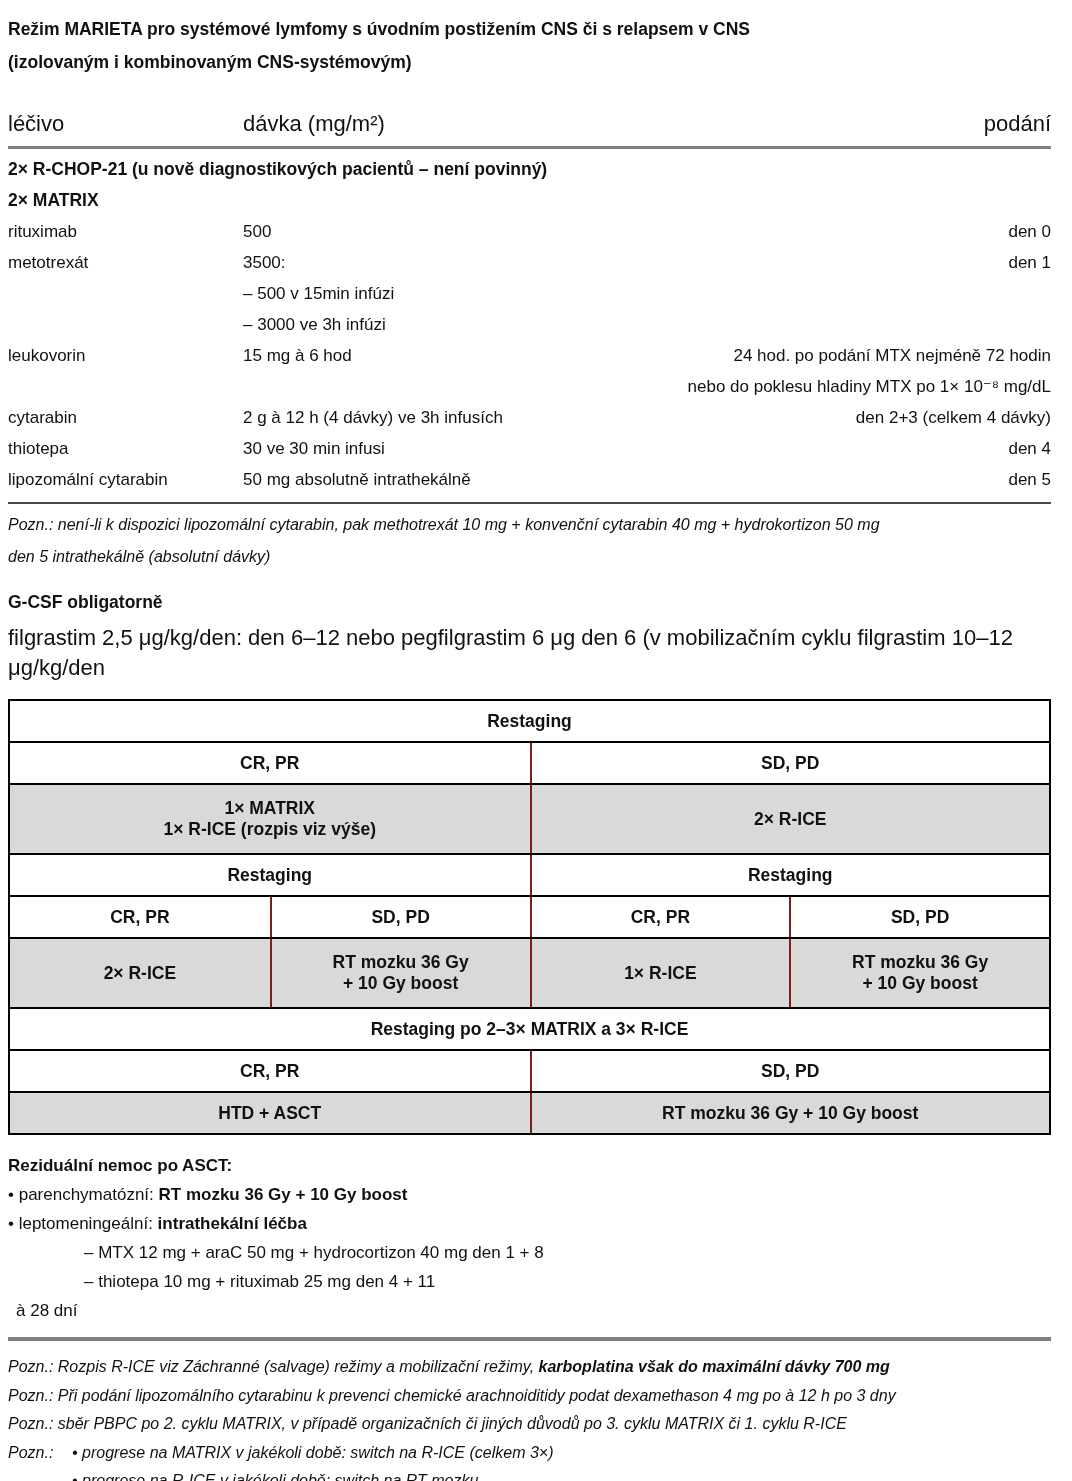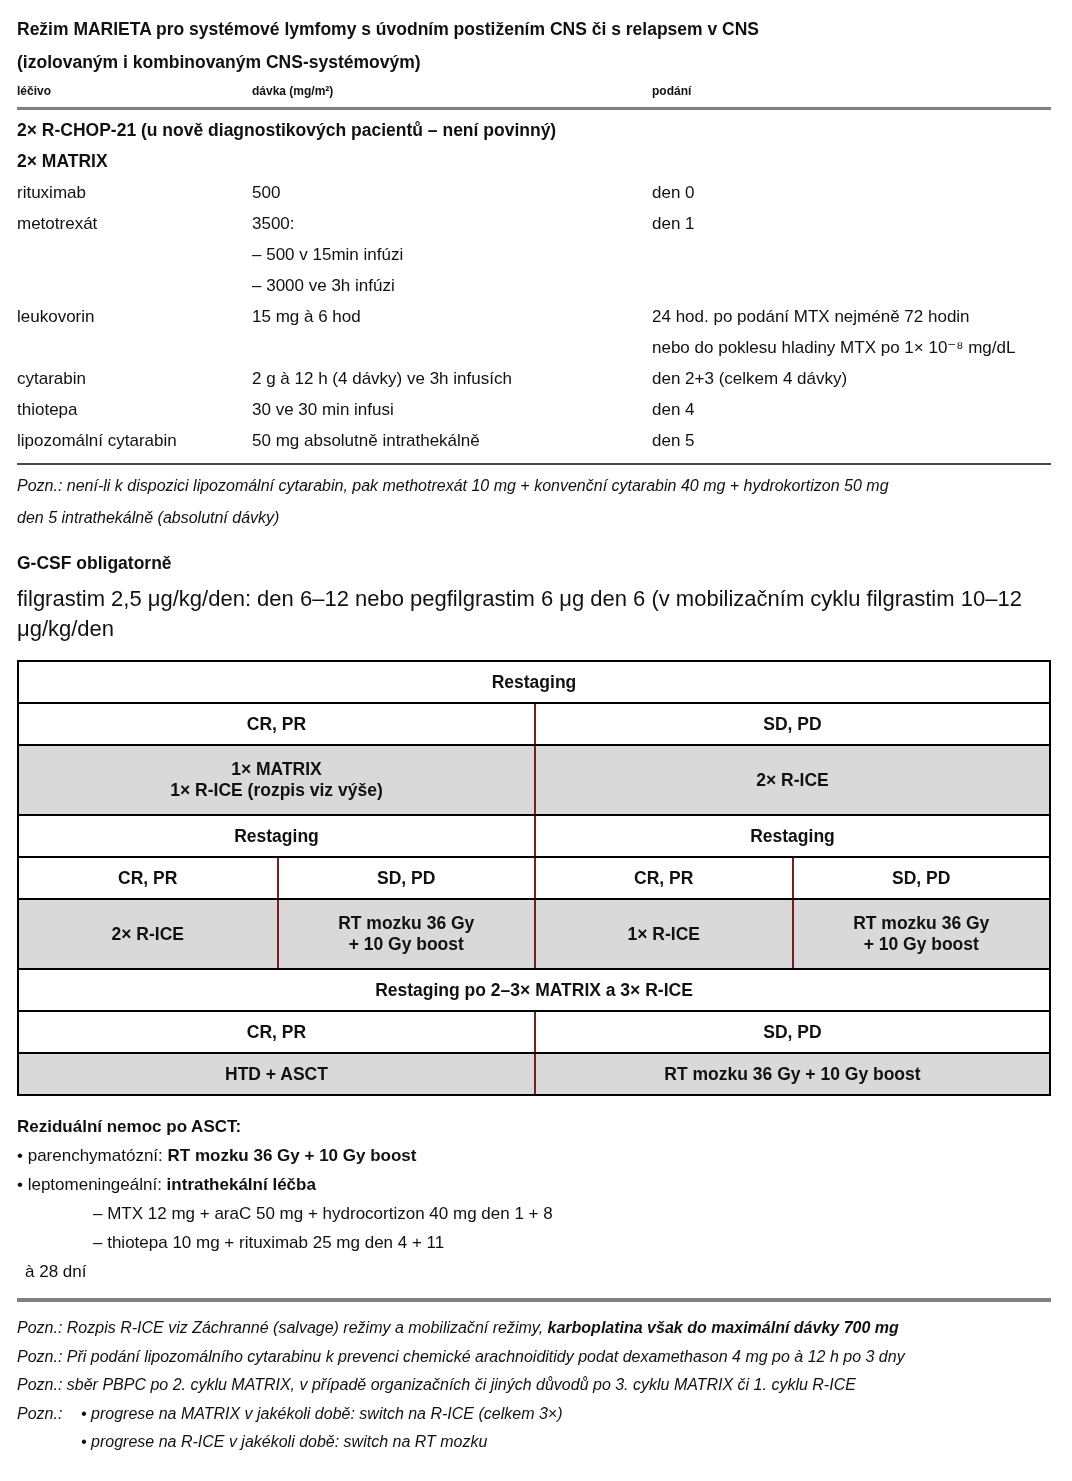--- a/index.html
+++ b/index.html
@@ -1,31 +1,31 @@
 <!DOCTYPE html>
 <html><head>
 <meta charset="utf-8">
 <style>
   html,body{margin:0;padding:0;background:#fff;}
   body{
     width:1072px;height:1481px;overflow:hidden;
     font-family:"Liberation Sans","DejaVu Sans",sans-serif;
     color:#111;-webkit-font-smoothing:antialiased;
   }
-  .page{box-sizing:border-box;width:1072px;height:1481px;padding:13px 21px 0 17px;}
+  .page{box-sizing:border-box;width:1072px;height:1481px;padding:13px 21px 0 8px;}
 
   
   .doc-title{font-size:17.5px;font-weight:700;line-height:33px;}
 
   
   .drug-grid{display:grid;grid-template-columns:235px 400px 1fr;}
   .drug-grid .c1{text-align:left;}
   .drug-grid .c2{text-align:left;}
-  .drug-grid .c3{text-align:left;}
-  .drug-head{font-size:12px;font-weight:700;margin-top:5px;padding-bottom:9px;}
+  .drug-grid .c3{text-align:right;}
+  .drug-head{font-size:22px;font-weight:400;margin-top:32px;padding-bottom:9px;}
   .rule-gray{height:3px;background:#808083;border:none;margin:0;}
   .rule-gray.bottom{height:4px;margin-top:12px;}
   .section-row{font-size:17.5px;font-weight:700;line-height:31px;}
   .section-block{margin-top:5px;}
   .drug-rows{font-size:17px;line-height:31px;}
   .rule-thin{height:2px;background:#4a4a4c;border:none;margin:7px 0 0 0;}
 
   
   .note{font-style:italic;font-size:16px;line-height:32px;}
   .notes-block{margin-top:5px;}

